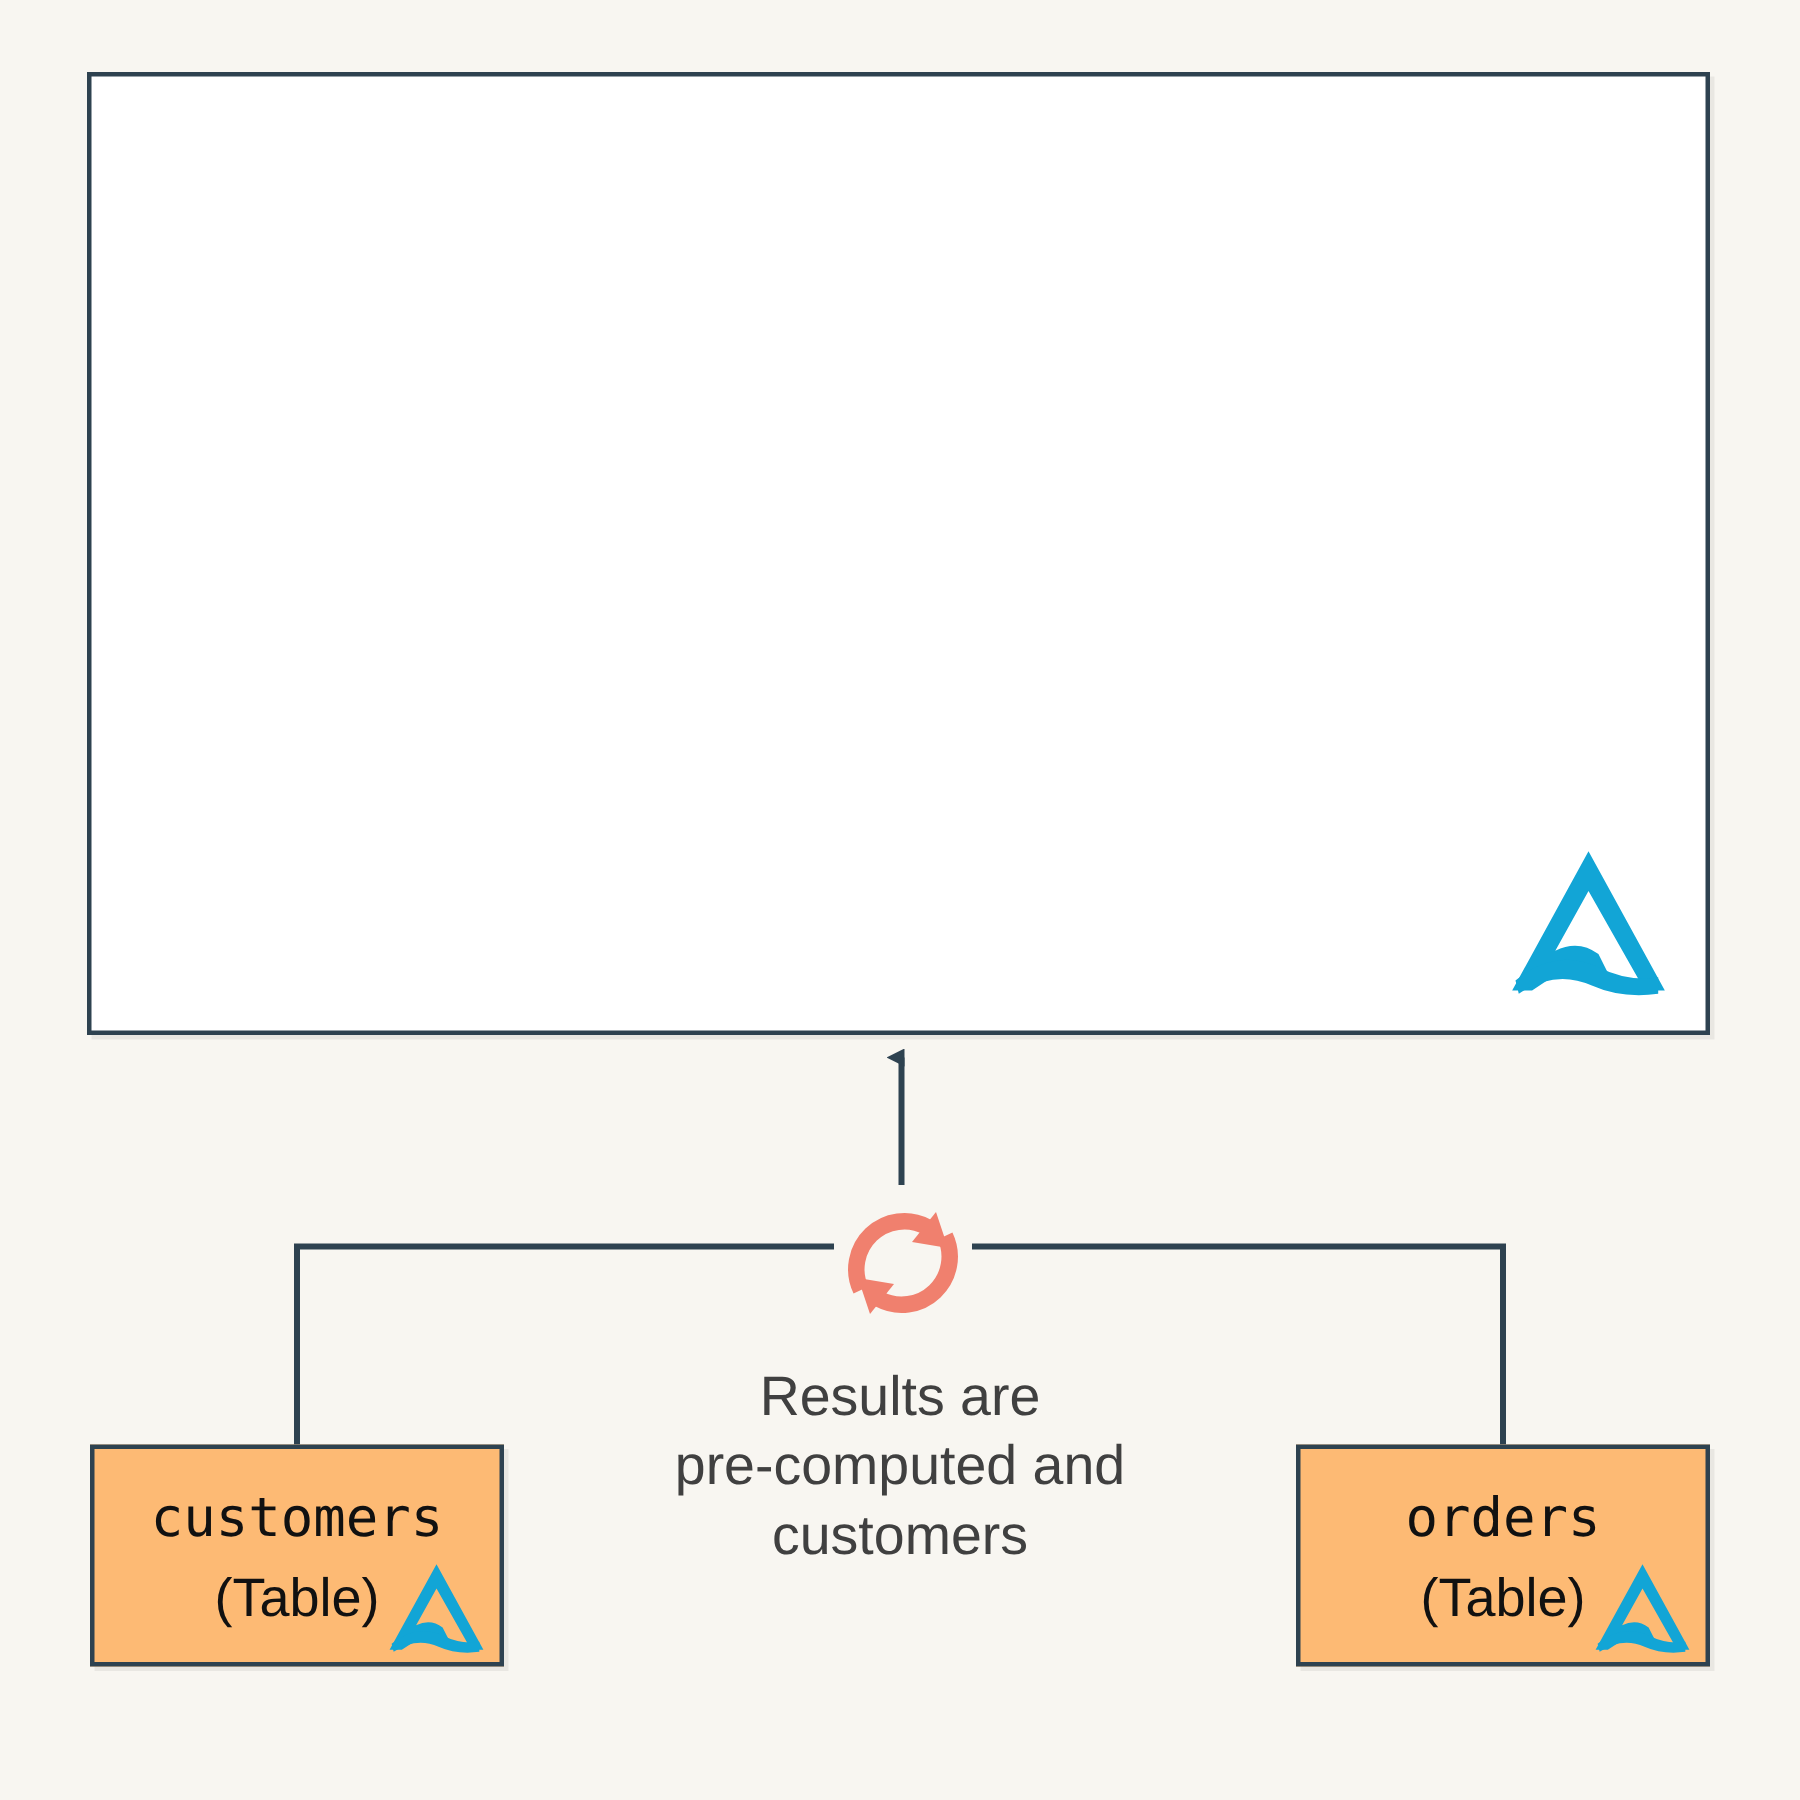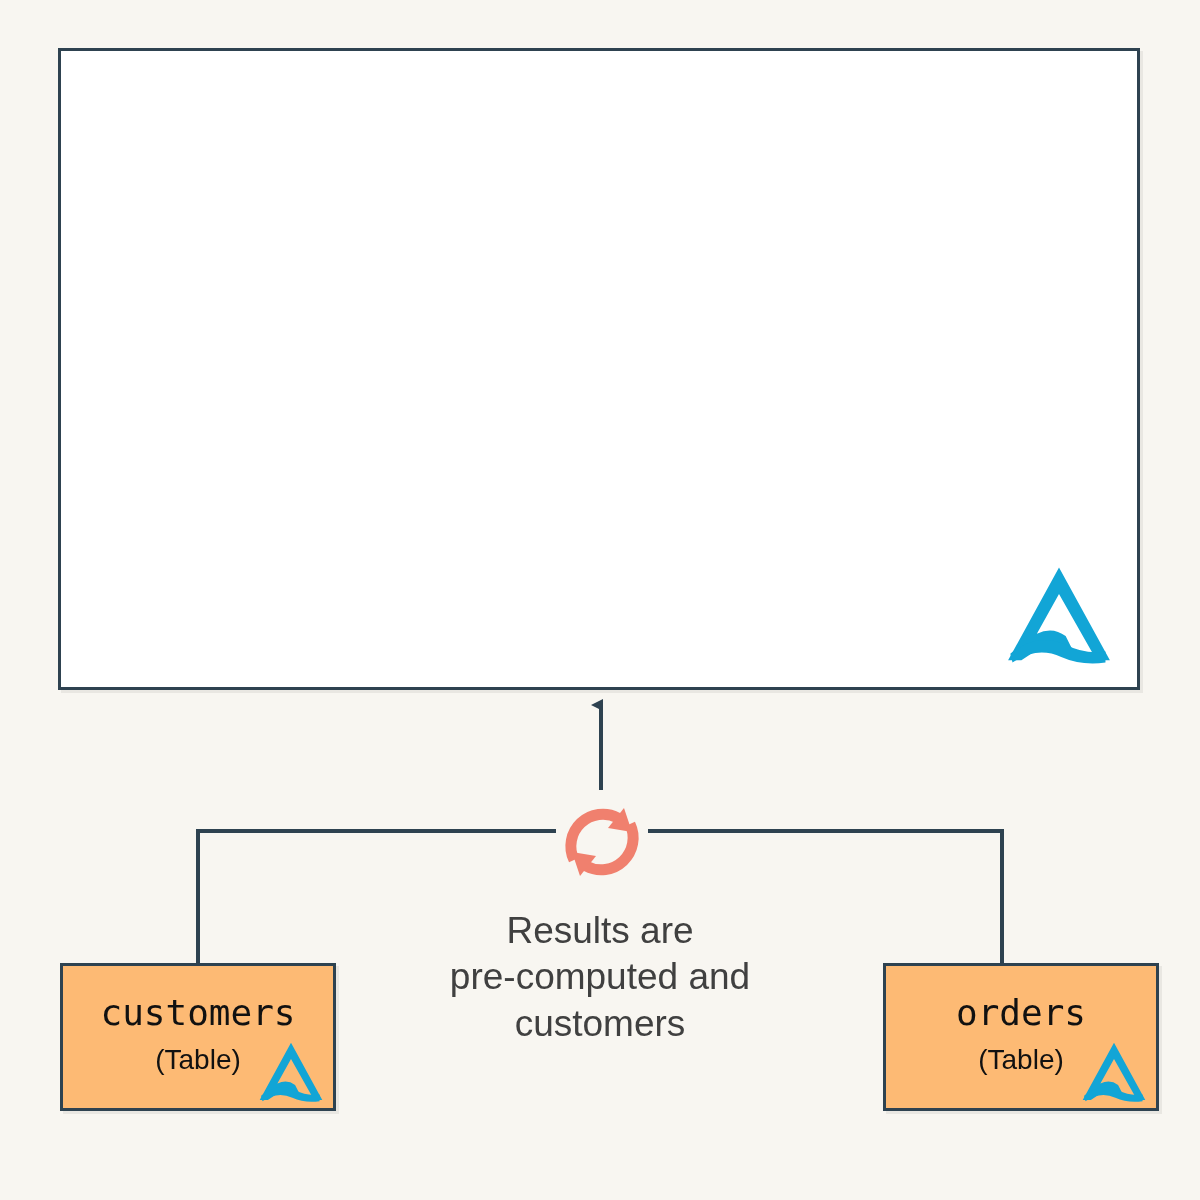--- a/index.html
+++ b/index.html
@@ -102,40 +102,40 @@
   .table-box {
     position: absolute;
     width: 276px;
     height: 148px;
     background: #fdba74;
     border: 3px solid #2e4250;
     box-sizing: border-box;
     box-shadow: 3px 3px 0 rgba(0,0,0,0.06);
   }
   .table-box.left  { left: 60px;  top: 963px; }
-  .table-box.right { left: 864px; top: 963px; margin-left: 19px; }
+  .table-box.right { left: 864px; top: 963px; }
 
   .tbl-name {
     position: absolute;
     left: 0;
     right: 0;
     top: 26px;
     text-align: center;
     font-family: "DejaVu Sans Mono", "Liberation Mono", monospace;
     font-size: 36px;
     color: #111111;
   }
   .tbl-kind {
     position: absolute;
     left: 0;
     right: 0;
     top: 78px;
     text-align: center;
     font-family: "Liberation Sans", sans-serif;
-    font-size: 28px;
+    font-size: 36px;
     color: #111111;
   }
 </style>
 </head>
 <body>
 
 <div id="stage">
 
   <svg class="wires" viewBox="0 0 1200 1200" width="1200" height="1200">
     <defs>

